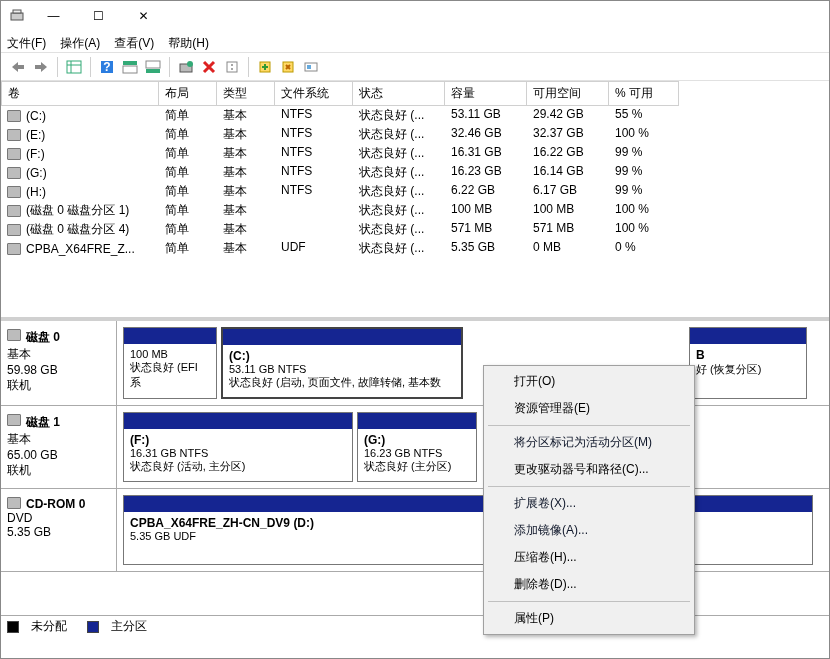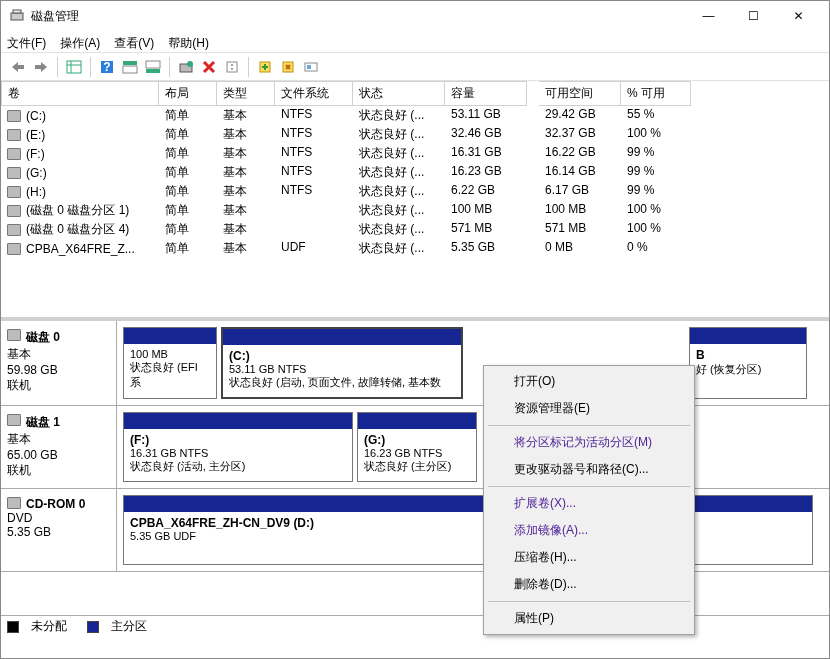--- a/index.html
+++ b/index.html
@@ -15,56 +15,55 @@
 .toolbar .sep { width:1px; height:20px; background:#d0d0d0; margin:0 4px; }
 .toolbar .tbtn { width:22px; height:22px; display:flex; align-items:center; justify-content:center; }
 .content { display:flex; flex-direction:column; height:556px; }
 .volume-table { height:240px; overflow:auto; border-bottom:4px solid #d0d0d0; }
 .vt-header { display:flex; background:#fff; position:sticky; top:0; }
 .vt-header div { border:1px solid #d0d0d0; border-left:none; padding:3px 6px; background:#fff; white-space:nowrap; overflow:hidden; }
 .vt-header div:first-child { border-left:1px solid #d0d0d0; }
 .vt-row { display:flex; }
 .vt-row div { padding:1px 6px; white-space:nowrap; overflow:hidden; }
 .col0 { width:158px; } .col1 { width:58px; } .col2 { width:58px; } .col3 { width:78px; }
-.col4 { width:92px; } .col5 { width:82px; } .col6 { width:82px;margin-left:12px; } .col7 { width:70px; }
+.col4 { width:92px; } .col5 { width:82px; } .col6 { width:82px; } .col7 { width:70px; }
 .vt-row .col0 { display:flex; align-items:center; gap:5px; }
 .vol-icon { width:14px; height:12px; background:#bcbcbc; border:1px solid #777; border-radius:1px; flex-shrink:0; }
 .disk-panel { flex:1; overflow:auto; padding:0; }
 .disk-row { display:flex; border-bottom:1px solid #aaa; }
 .disk-info { width:116px; padding:8px 6px; border-right:1px solid #aaa; }
 .disk-info .dname { font-weight:bold; display:flex; align-items:flex-start; gap:5px; }
 .disk-layout { flex:1; padding:6px 6px 6px 6px; display:flex; flex-direction:column; gap:4px; }
 .part-row { display:flex; gap:4px; }
 .part { border:1px solid #777; }
 .part .phead { height:16px; background:#152591; }
 .part .pbody { padding:4px 6px; min-height:52px; }
 .part .plabel { font-weight:bold; }
 .part .psub { font-size:11px; }
 .selected .phead { background:#152591; }
 .selected { border:2px solid #444; }
 .legend { height:22px; border-top:1px solid #aaa; display:flex; align-items:center; padding:0 6px; gap:12px; }
 .leg-box { width:12px; height:12px; border:1px solid #444; }
 .context-menu { position:absolute; left:482px; top:364px; width:212px; background:#f0f0f0; border:1px solid #a0a0a0; box-shadow:2px 2px 4px rgba(0,0,0,0.3); padding:2px; z-index:100; }
 .context-menu .mi { padding:5px 20px 5px 28px; white-space:nowrap; }
-.context-menu .mi.disabled { color:#4c1d95; }
+.context-menu .mi.disabled { color:#0f172a; }
 .context-menu .msep { height:1px; background:#c0c0c0; margin:3px 2px; }
 .highlight-dashed { position:absolute; border:2px dashed #d22; pointer-events:none; }
 svg { display:block; }
 </style>
 </head>
 <body>
 
 <div class="titlebar">
   <span class="app-icon">
     <svg width="16" height="16">
         <rect x="2" y="5" width="12" height="7" fill="#ccc" stroke="#555"></rect>
         <rect x="4" y="2" width="8" height="3" fill="#eee" stroke="#555"></rect>
       </svg>
   </span>
-  <span class="title">磁盘管理</span>
   <div class="win-controls">
     <div>—</div>
     <div>☐</div>
     <div>✕</div>
   </div>
 </div>
 
 <div class="menubar">
   <span>文件(F)</span>
   <span>操作(A)</span>

